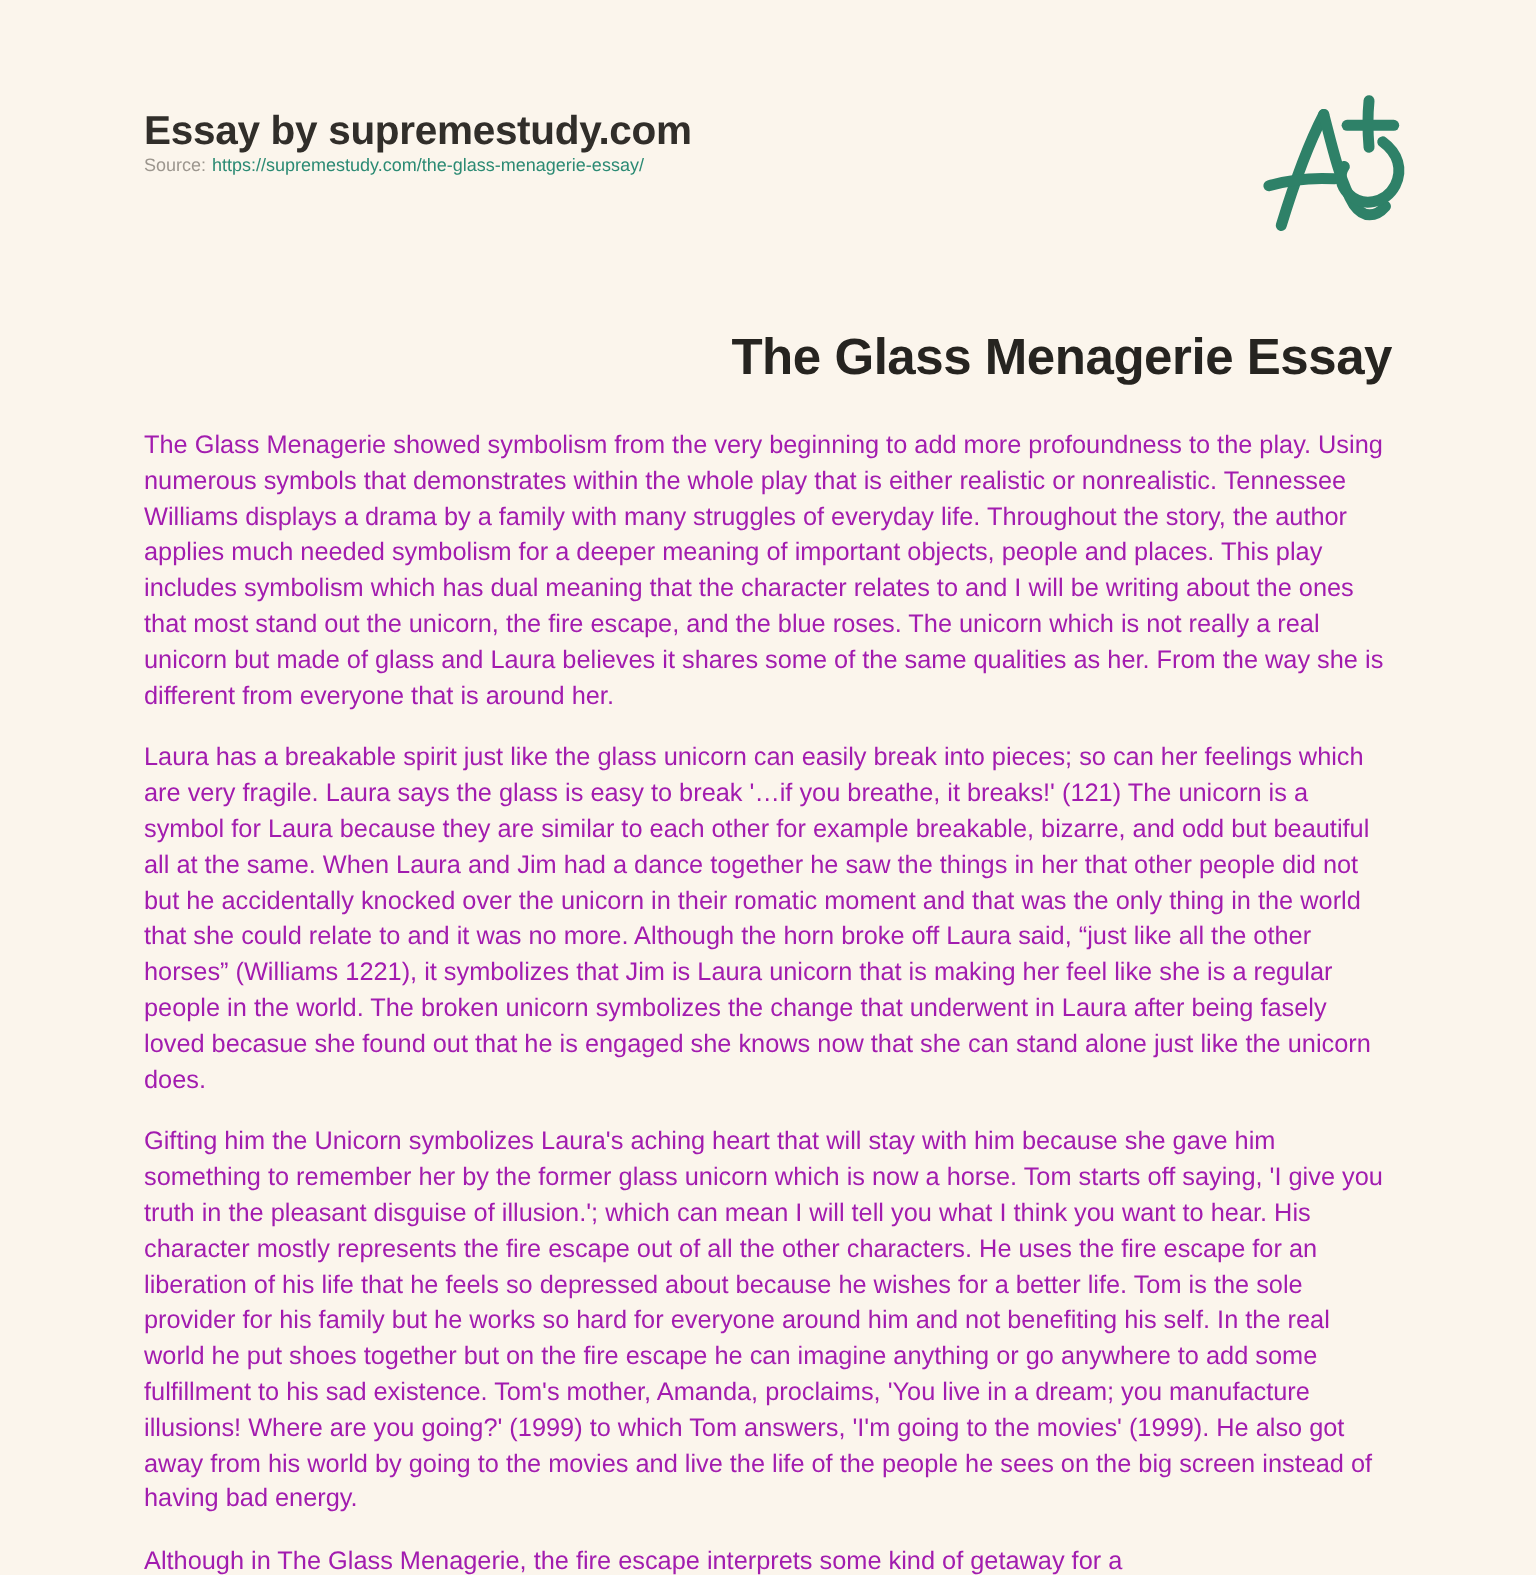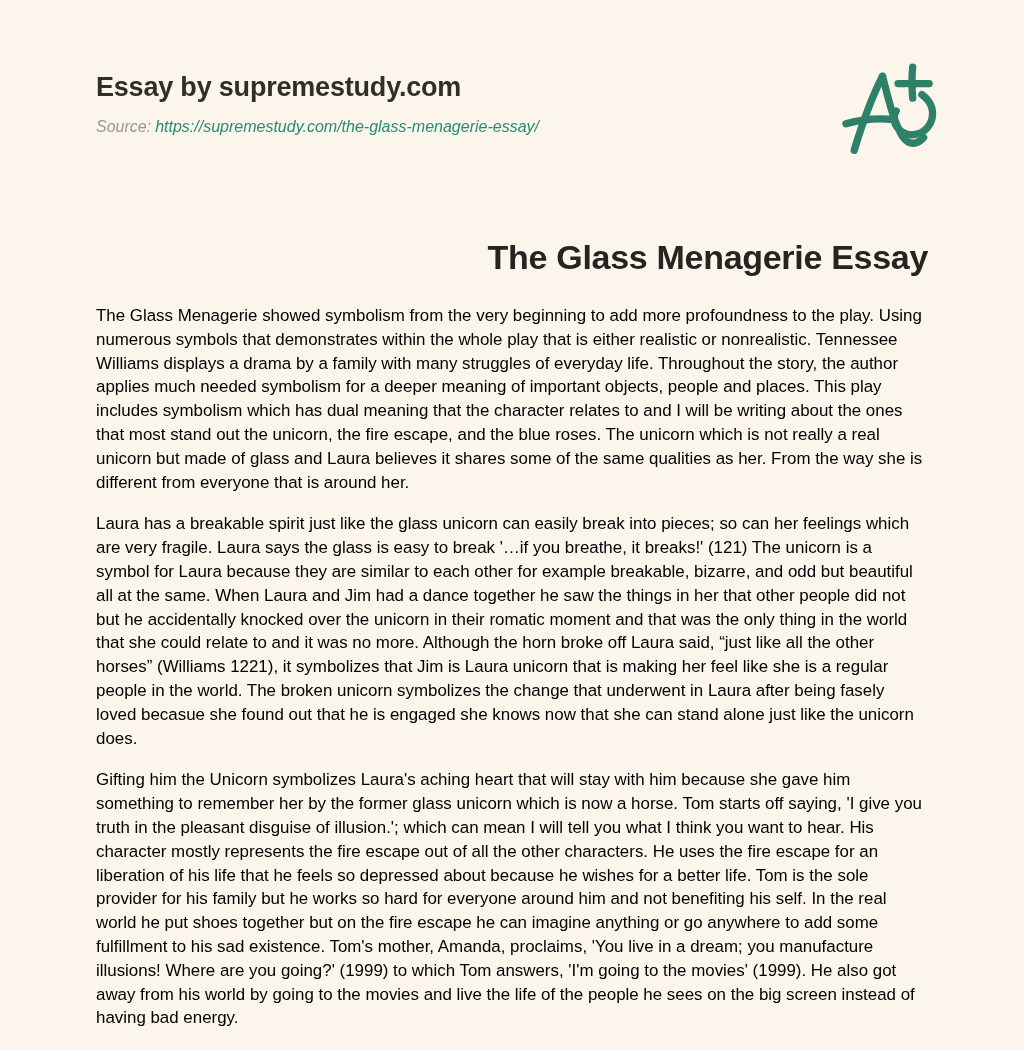--- a/index.html
+++ b/index.html
@@ -18,24 +18,22 @@
     font-family: "Liberation Sans", sans-serif;
   }
   .site-title {
     margin: 0;
     font-size: 27px;
     font-weight: 700;
     color: #312E2A;
     letter-spacing: -0.2px;
   }
   .source-row {
-    margin-top: 15px;
-    font-size: 16px;
+    font-size: 12px;
     color: #9C968E;
-    font-style: italic;
   }
   .source-link {
     color: #2B8A73;
     text-decoration: none;
     margin-left: 4px;
   }
   .logo {
     position: absolute;
     top: 54px;
     right: 72px;
@@ -51,21 +49,21 @@
     letter-spacing: -0.3px;
     text-align: right;
   }
   .essay-body {
     margin-top: 27px;
   }
   .essay-body p {
     margin: 0 0 18px 0;
     font-size: 16.9px;
     line-height: 23.8px;
-    color: #000000;
+    color: #a21caf;
   }
 </style>
 </head>
 <body>
 
 <div class="page">
 
   <div>
     <h1 class="site-title">Essay by supremestudy.com</h1>
     <div class="source-row">

